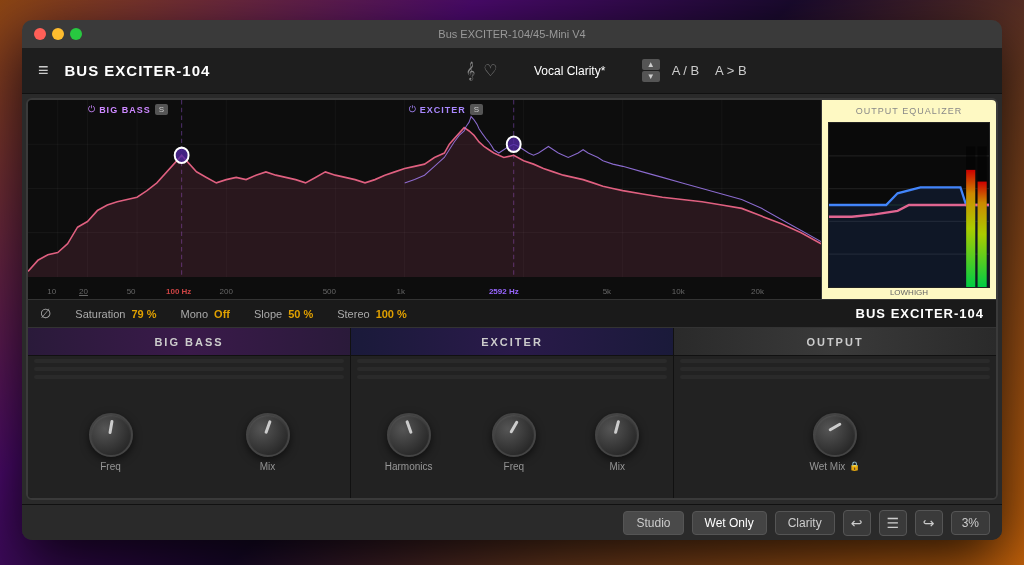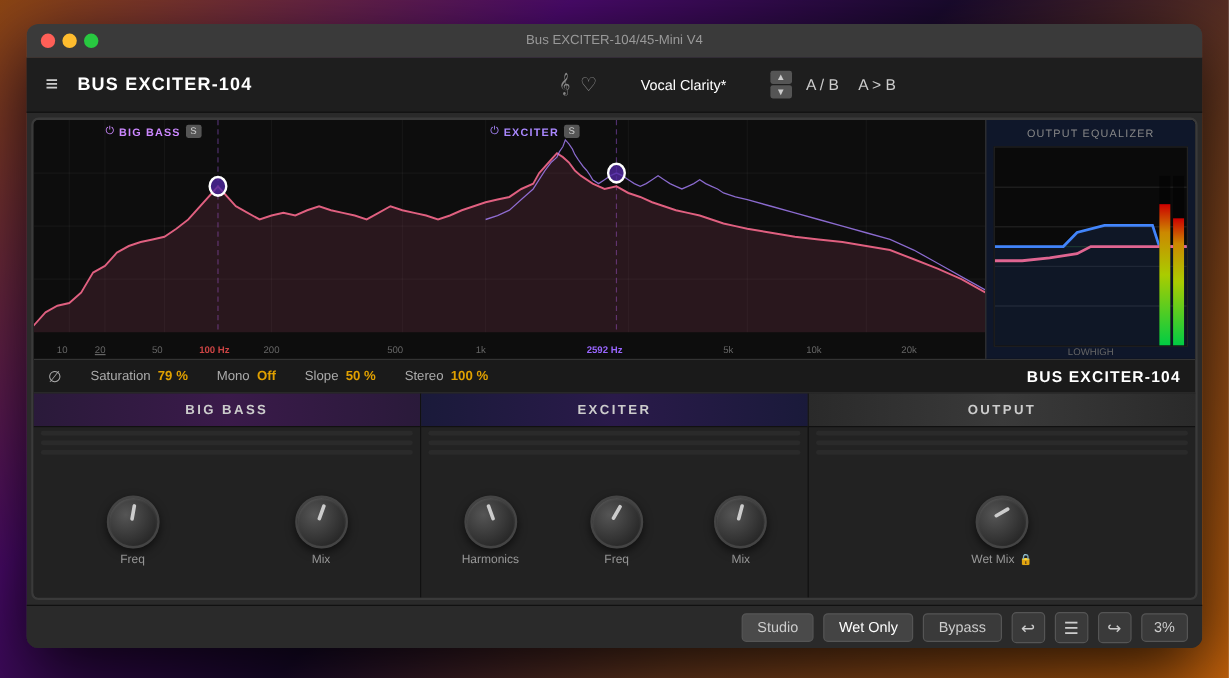--- a/index.html
+++ b/index.html
@@ -160,21 +160,21 @@
     
     .spectrum-display {
       flex: 1;
       position: relative;
       overflow: hidden;
     }
 
     
     .output-eq-panel {
       width: 175px;
-      background: #0f172a;
+      background: #fef9c3;
       border-left: 1px solid #333;
       display: flex;
       flex-direction: column;
       padding: 6px;
     }
     .output-eq-title {
       color: #888;
       font-size: 9px;
       letter-spacing: 1px;
       text-align: center;
@@ -678,21 +678,21 @@
           </div>
         </div>
 
       </div>
 
     </div>
 
     <div class="bottom-bar">
       <button class="bottom-btn studio">Studio</button>
       <button class="bottom-btn active">Wet Only</button>
-      <button class="bottom-btn">Bypass</button>
+      <button class="bottom-btn">Clarity</button>
       <button class="nav-btn">↩</button>
       <button class="nav-btn">☰</button>
       <button class="nav-btn">↪</button>
       <button class="percent-btn">3%</button>
     </div>
 
   </div>
 </div>
 
 </body></html>

